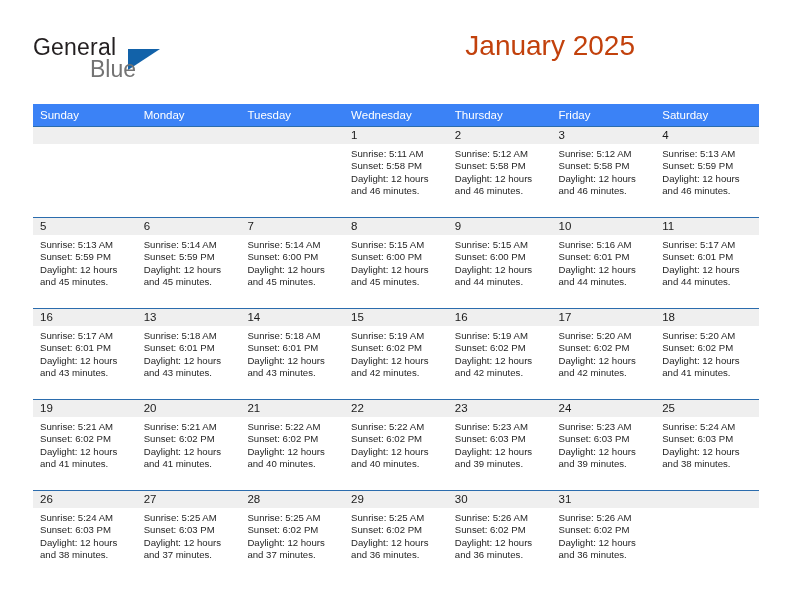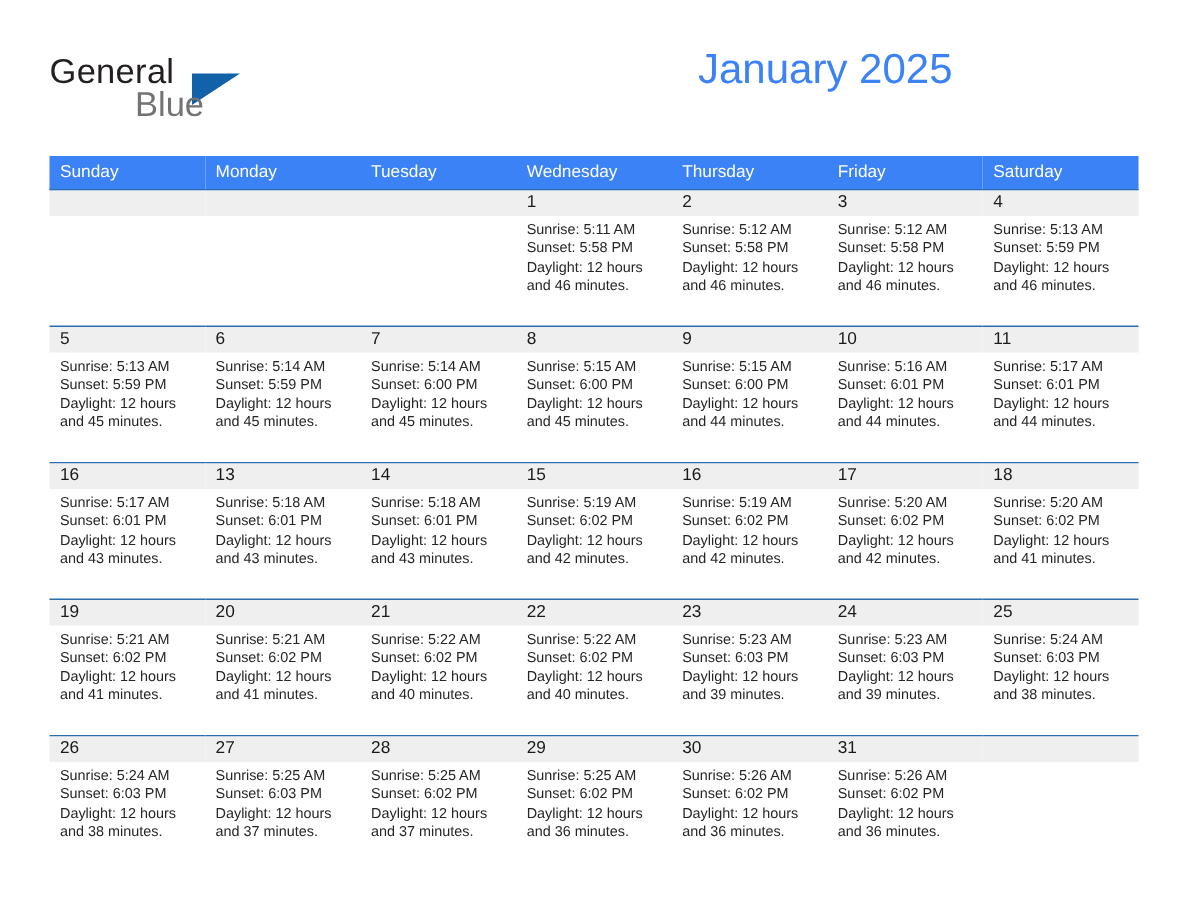--- a/index.html
+++ b/index.html
@@ -66,21 +66,21 @@
 
   .title-block {
     position: absolute;
     right: 0;
     top: 0;
     text-align: right;
   }
   .month-title {
     font-size: 28px;
     font-weight: normal;
-    color: #3b82f6;
+    color: #c2410c;
     line-height: 36px;
     white-space: nowrap;
     text-align: right;
   }
   .location-title {
     font-size: 13.5px;
     color: #222222;
     line-height: 22px;
     margin-top: 2px;
     white-space: nowrap;

